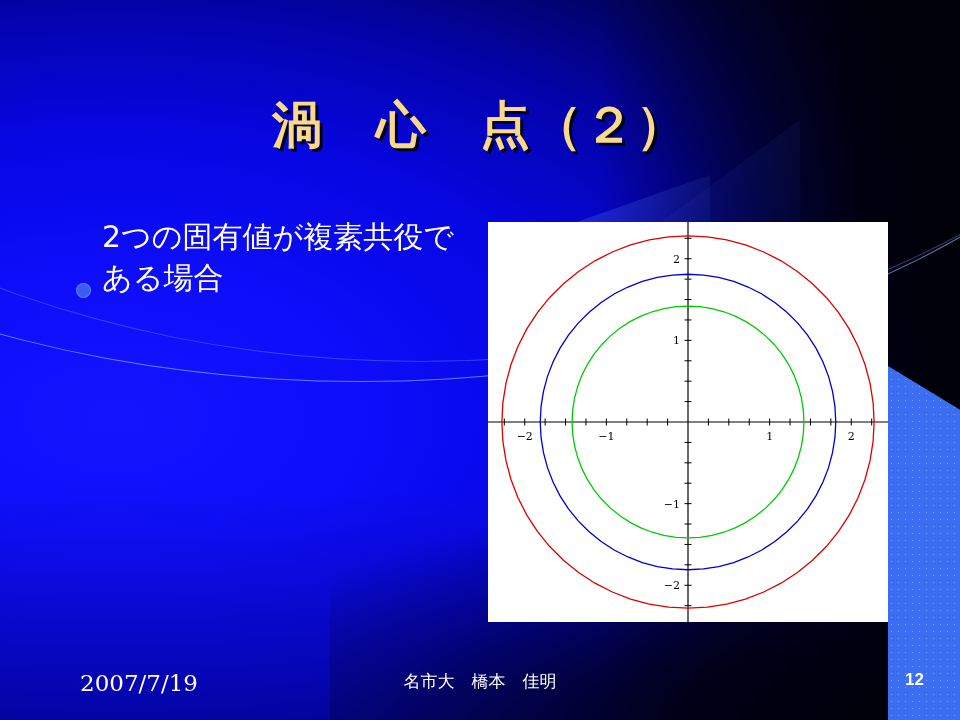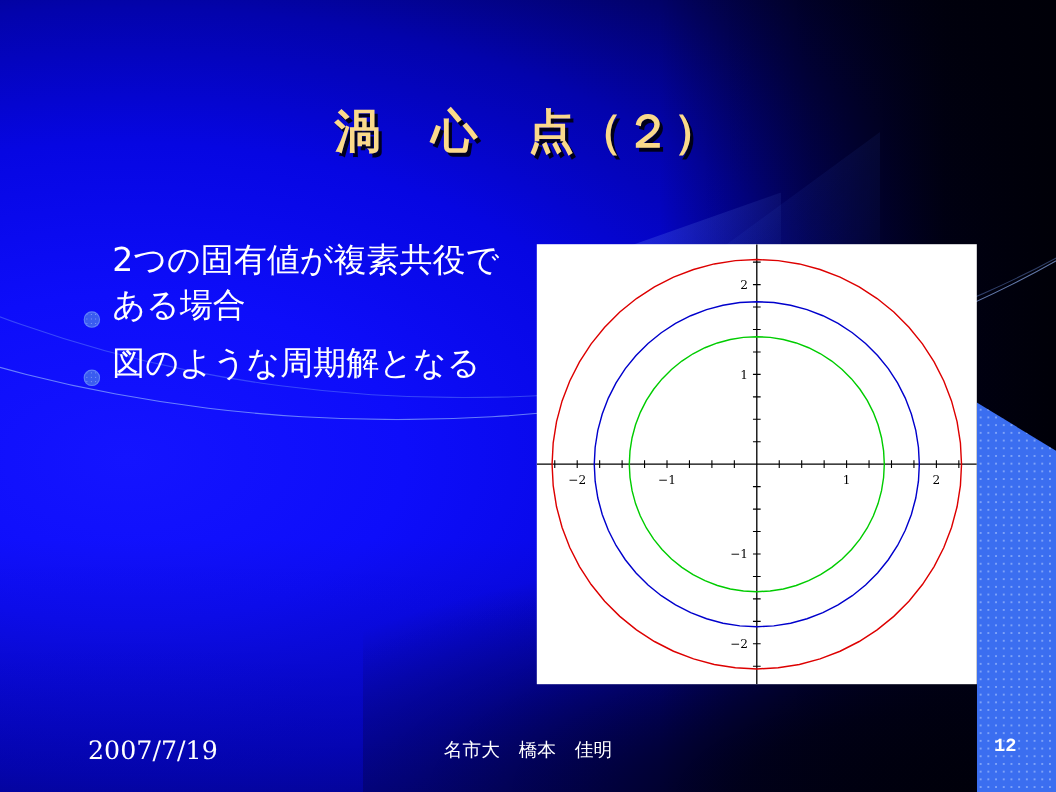--- a/index.html
+++ b/index.html
@@ -63,21 +63,21 @@
   }
   .right-panel .dots{
     position:absolute;inset:0;
     background-image:radial-gradient(rgba(180,205,255,0.55) 0.7px, transparent 0.8px);
     background-size:7px 7px;
   }
   
   .title{
     position:absolute;left:0;top:92px;width:960px;text-align:center;
     font-family:"DejaVu Sans","Liberation Sans",sans-serif;
-    font-size:42px;font-weight:bold;letter-spacing:2px;
+    font-size:50px;font-weight:bold;letter-spacing:2px;
     color:#fad98b;
     text-shadow:3px 3px 0 rgba(0,0,0,0.85);
     white-space:pre;
   }
   
   .bullets{
     position:absolute;left:76px;top:216px;width:390px;
   }
   .bullet-row{display:flex;align-items:flex-end;margin-bottom:12px;}
   .bullet-dot{
@@ -111,21 +111,21 @@
     font-family:"DejaVu Serif","Liberation Serif",serif;
     font-size:23px;color:#ffffff;
   }
   .footer-center{
     position:absolute;left:0;top:670px;width:960px;text-align:center;
     font-family:"DejaVu Sans","Liberation Sans",sans-serif;
     font-size:17px;color:#ffffff;white-space:pre;
   }
   .footer-page{
     position:absolute;right:36px;top:670px;
-    font-family:Liberation Mono, monospace;
+    font-family:Liberation Sans, sans-serif;
     font-size:17px;color:#ffffff;font-weight:bold;
   }
 </style>
 </head>
 <body>
 
 <div id="slide">
 
   <div class="bg-base"></div>
   <div class="bg-rightfade"></div>
@@ -141,26 +141,20 @@
   </div>
 
   <div class="title">渦　心　点（２）</div>
 
   <div class="bullets">
     <div class="bullet-row">
       <span class="bullet-dot">
           <span class="dots"></span>
         </span>
       <span class="bullet-text">2つの固有値が複素共役である場合</span>
-    </div>
-    <div class="bullet-row">
-      <span class="bullet-dot">
-          <span class="dots"></span>
-        </span>
-      <span class="bullet-text">図のような周期解となる</span>
     </div>
   </div>
 
   <div class="plot">
     <svg id="chart-svg" width="400" height="400" viewBox="0 0 400 400">
         <line x1="0" y1="200" x2="400" y2="200" stroke="#000000" stroke-width="1.2"></line>
         <line x1="200" y1="0" x2="200" y2="400" stroke="#000000" stroke-width="1.2"></line>
         <line x1="16.32653061224491" y1="196.5" x2="16.32653061224491" y2="203.5" stroke="#000000" stroke-width="1"></line>
         <line x1="36.73469387755103" y1="196.5" x2="36.73469387755103" y2="203.5" stroke="#000000" stroke-width="1"></line>
         <line x1="57.14285714285715" y1="196.5" x2="57.14285714285715" y2="203.5" stroke="#000000" stroke-width="1"></line>

